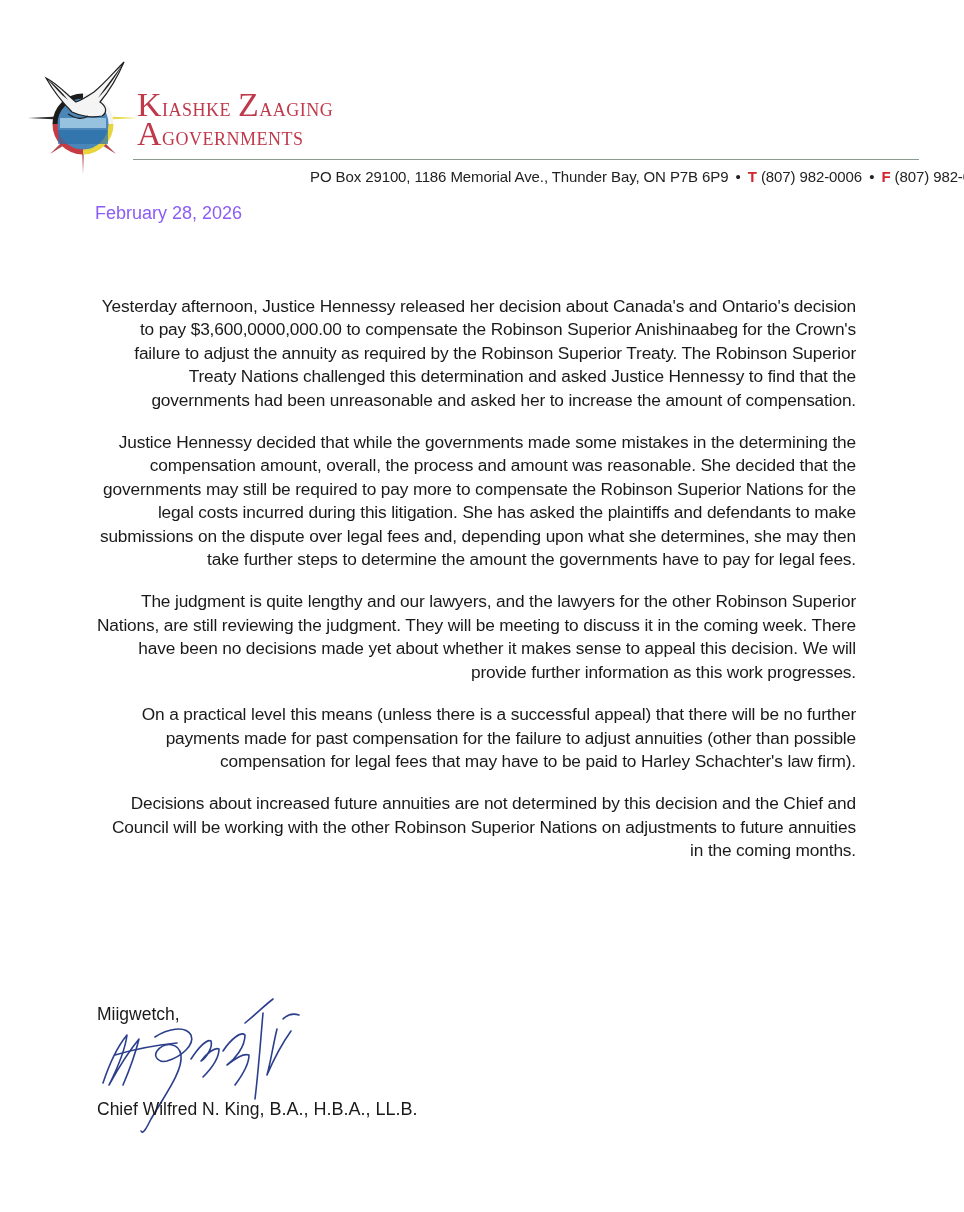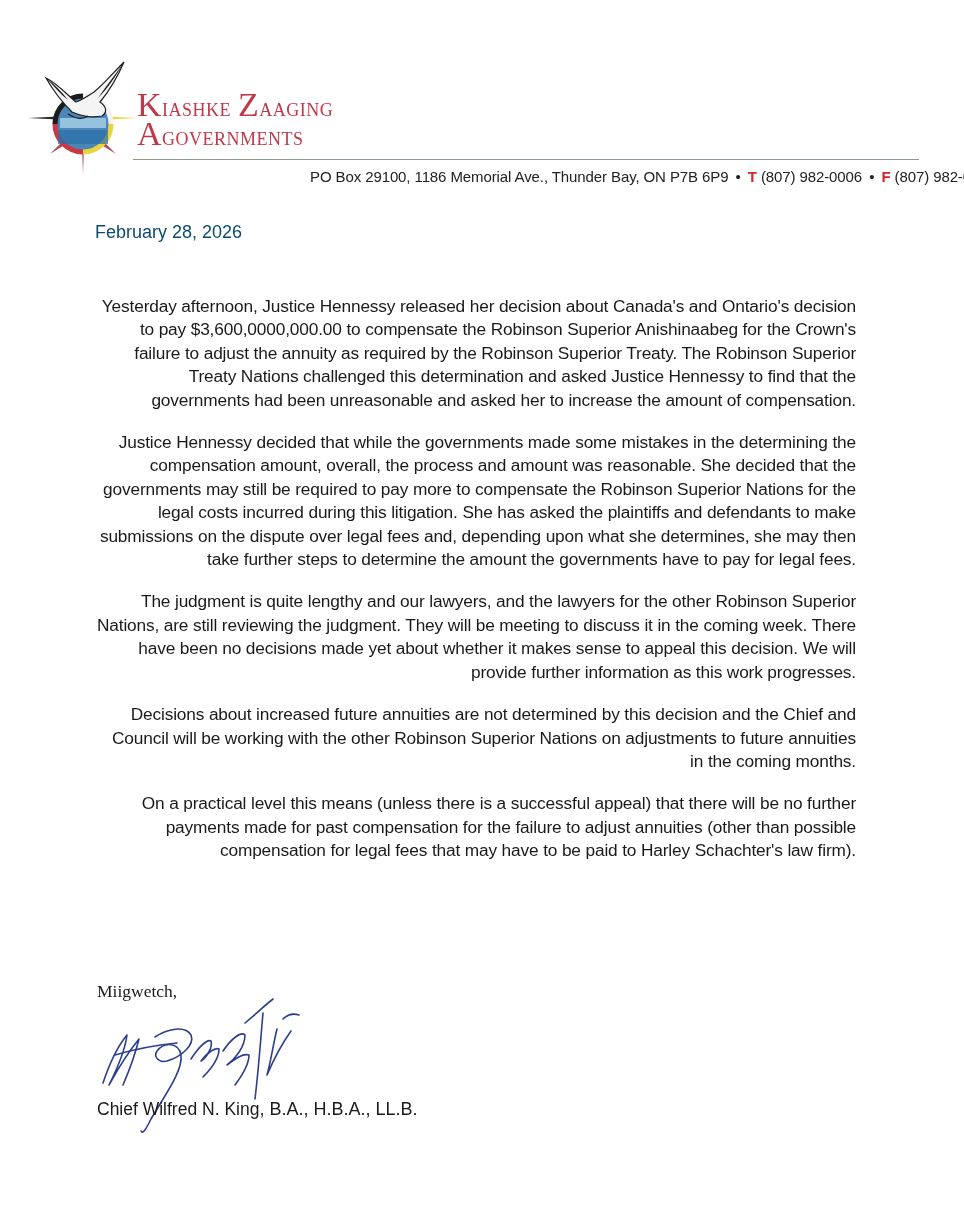--- a/index.html
+++ b/index.html
@@ -65,45 +65,44 @@
     .contact-line .key {
       color: #d2252c;
       font-weight: bold;
     }
     .contact-line .sep {
       margin: 0 3px;
     }
     .date {
       position: absolute;
       left: 95px;
-      top: 222px;
+      top: 203px;
       font-size: 18px;
-      color: #0c4a6e;
+      color: #8b5cf6;
     }
     .body-text {
       position: absolute;
       left: 96px;
       top: 295px;
       width: 760px;
     }
     .para {
       font-size: 17.3px;
       line-height: 23.4px;
       margin: 0 0 19px 0;
       color: #1a1a1a;
       letter-spacing: -0.15px;
       font-stretch: condensed;
       text-align: right;
     }
     .closing {
       position: absolute;
       left: 97px;
-      top: 981px;
+      top: 1004px;
       font-size: 17.5px;
-      font-family: Liberation Serif, serif;
     }
     .signature {
       position: absolute;
       left: 95px;
       top: 995px;
       width: 215px;
       height: 140px;
     }
     .signatory {
       position: absolute;
@@ -163,22 +162,22 @@
     <span>www.gbfn.ca</span>
   </div>
 </div>
 
 <div class="date">February 28, 2026</div>
 
 <div class="body-text">
   <p class="para">Yesterday afternoon, Justice Hennessy released her decision about Canada's and Ontario's decision to pay $3,600,0000,000.00 to compensate the Robinson Superior Anishinaabeg for the Crown's failure to adjust the annuity as required by the Robinson Superior Treaty. The Robinson Superior Treaty Nations challenged this determination and asked Justice Hennessy to find that the governments had been unreasonable and asked her to increase the amount of compensation.</p>
   <p class="para">Justice Hennessy decided that while the governments made some mistakes in the determining the compensation amount, overall, the process and amount was reasonable. She decided that the governments may still be required to pay more to compensate the Robinson Superior Nations for the legal costs incurred during this litigation. She has asked the plaintiffs and defendants to make submissions on the dispute over legal fees and, depending upon what she determines, she may then take further steps to determine the amount the governments have to pay for legal fees.</p>
   <p class="para">The judgment is quite lengthy and our lawyers, and the lawyers for the other Robinson Superior Nations, are still reviewing the judgment. They will be meeting to discuss it in the coming week. There have been no decisions made yet about whether it makes sense to appeal this decision. We will provide further information as this work progresses.</p>
+  <p class="para">On a practical level this means (unless there is a successful appeal) that there will be no further payments made for past compensation for the failure to adjust annuities (other than possible compensation for legal fees that may have to be paid to Harley Schachter's law firm).</p>
   <p class="para">Decisions about increased future annuities are not determined by this decision and the Chief and Council will be working with the other Robinson Superior Nations on adjustments to future annuities in the coming months.</p>
-  <p class="para">On a practical level this means (unless there is a successful appeal) that there will be no further payments made for past compensation for the failure to adjust annuities (other than possible compensation for legal fees that may have to be paid to Harley Schachter's law firm).</p>
 </div>
 
 <div class="closing">Miigwetch,</div>
 
 <svg class="signature" viewBox="0 0 215 140" xmlns="http://www.w3.org/2000/svg">
   <g fill="none" stroke="#2c3f8c" stroke-width="1.6" stroke-linecap="round" stroke-linejoin="round">
     <path d="M8,88 C14,70 22,52 32,40 C30,56 22,74 14,90 C24,72 34,56 44,44 C40,60 34,76 28,90"></path>
     <path d="M20,60 C40,54 62,50 82,48"></path>
     <path d="M60,42 C72,34 90,30 96,40 C100,50 86,62 72,66 C64,68 58,62 62,56 C70,46 84,48 86,60 C88,76 70,100 56,124 C52,132 48,140 46,136"></path>
     <path d="M96,64 C104,52 112,44 116,46 C118,52 112,62 106,66 C112,58 120,52 124,54 C124,64 114,76 108,82"></path>

